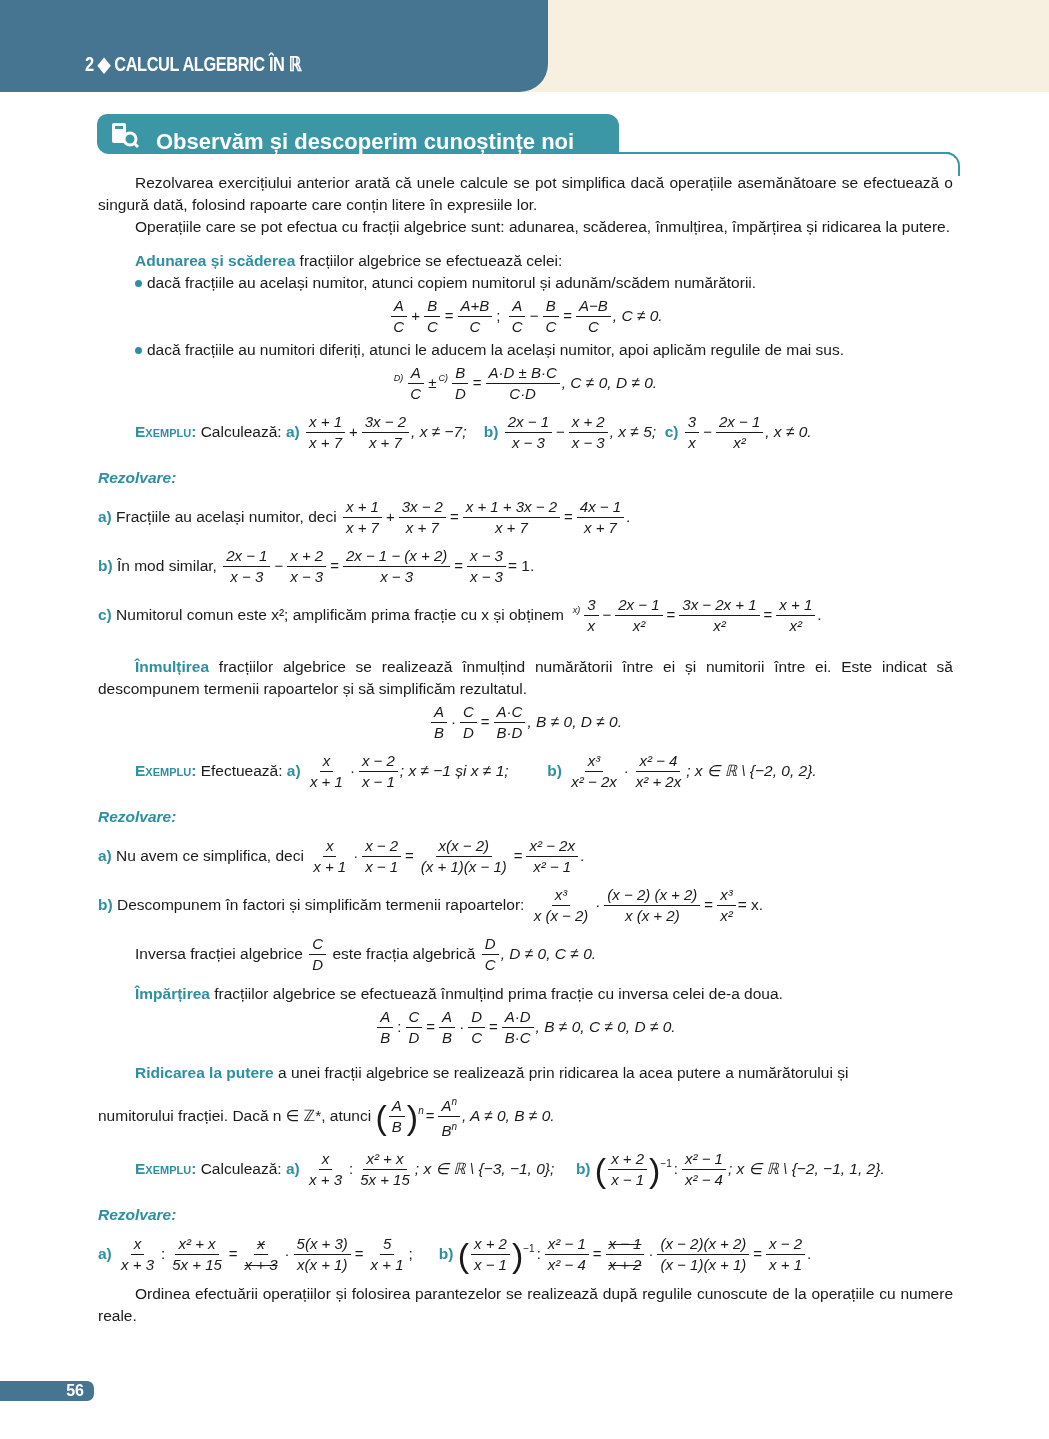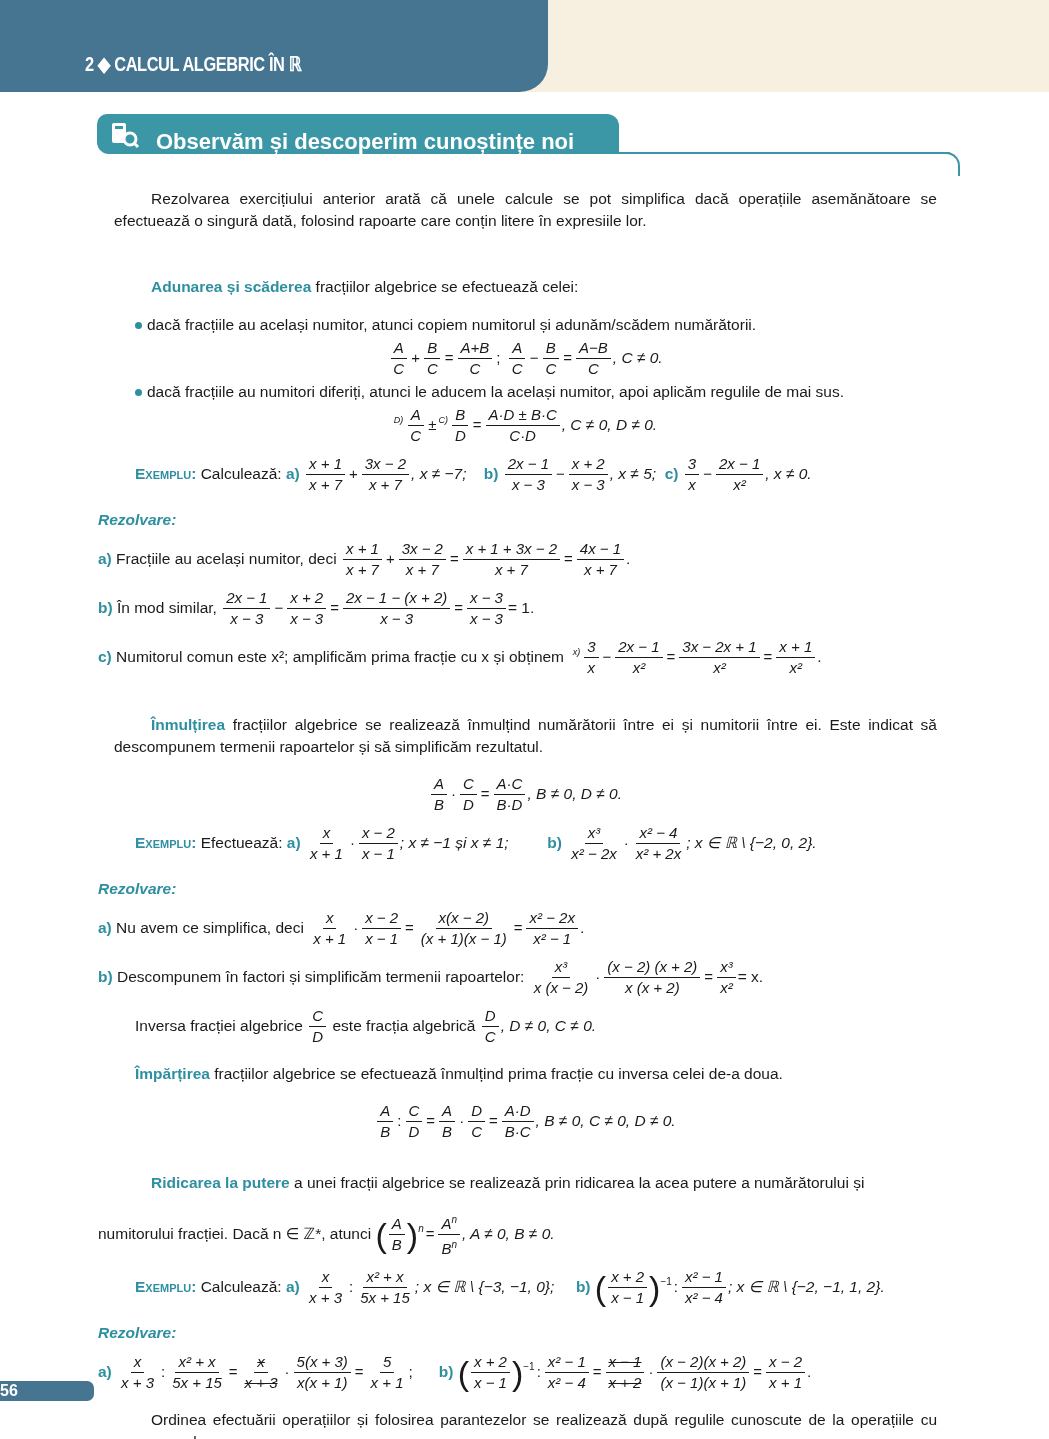--- a/index.html
+++ b/index.html
@@ -11,42 +11,42 @@
   .chapter { position:absolute; left:85px; top:52px; color:#fff; font-weight:bold; font-size:20px;
              letter-spacing:-0.5px; font-family:"Liberation Sans", sans-serif; transform:scaleX(0.82); transform-origin:left; }
   .section-tab { position:absolute; left:97px; top:114px; width:522px; height:40px; background:#3b97a6;
                  border-radius:10px 12px 0 12px; }
   .section-line { position:absolute; left:610px; top:152px; width:340px; height:2px; background:#3b97a6; }
   .section-curve { position:absolute; left:940px; top:152px; width:18px; height:22px; border-top:2px solid #3b97a6;
                    border-right:2px solid #3b97a6; border-top-right-radius:14px; }
   .section-title { position:absolute; left:156px; top:121px; color:#fff; font-size:22px; font-weight:bold;margin-top:8px; }
   .section-icon { position:absolute; left:110px; top:121px; width:30px; height:28px; }
   .content { position:absolute; left:98px; top:172px; width:855px; font-size:15.5px; line-height:22px; }
-  p { margin:16px; text-align:justify; }
+  p { margin:0; text-align:justify; }
   .indent { text-indent:37px; }
   .kw { color:#2e8fa0; font-weight:bold; }
   .ex { color:#2e8fa0; font-weight:bold; font-variant:small-caps; }
   .lbl { color:#2e8fa0; font-weight:bold; }
   .rez { color:#2e8fa0; font-weight:bold; font-style:italic; margin-top:14px; }
   .bullet { position:relative; padding-left:12px; margin-left:37px; }
   .bullet::before { content:""; position:absolute; left:0; top:8px; width:7px; height:7px; border-radius:50%; background:#2e8fa0; }
   .frac { display:inline-flex; flex-direction:column; align-items:center; vertical-align:middle; margin:0 2px;
           font-family:"Liberation Sans", sans-serif; font-style:italic; font-size:15px; line-height:20px; }
   .frac .num { padding:0 3px; border-bottom:1px solid #1a1a1a; }
   .frac .den { padding:0 3px; }
   .center { text-align:center; margin:2px 0; }
   .row { margin:8px 0; }
   .op { font-family:"Liberation Sans", sans-serif; font-size:15px; margin:0 2px; }
   .it { font-style:italic; }
   .strike { text-decoration:line-through; }
   .paren { font-size:34px; font-weight:200; vertical-align:middle; line-height:20px; }
   sup { font-size:10px; }
   .gap { height:12px; }
   .page-num { position:absolute; left:0; top:1381px; width:94px; height:20px; background:#457591;
-              border-radius:0 7px 7px 0; color:#fff; font-weight:bold; font-size:16px; text-align:left;
+              border-radius:0 7px 7px 0; color:#fff; font-weight:bold; font-size:16px; text-align:right;
               padding-right:10px; box-sizing:border-box; line-height:20px; }
   .supl { font-size:9px; font-style:italic; vertical-align:super; margin-right:2px; }
 </style>
 </head>
 <body>
 
 <div class="top-bg"></div>
 <div class="top-band"></div>
 <div class="chapter">2 ◆ CALCUL ALGEBRIC ÎN ℝ</div>
 
@@ -56,20 +56,21 @@
 <svg class="section-icon" viewBox="0 0 30 28">
   <rect x="2" y="2" width="14" height="20" rx="2" fill="#fff"></rect>
   <rect x="5" y="5" width="8" height="3" fill="#3b97a6"></rect>
   <circle cx="20" cy="18" r="6" fill="#3b97a6" stroke="#fff" stroke-width="3"></circle>
   <line x1="24" y1="22" x2="28" y2="26" stroke="#fff" stroke-width="3"></line>
 </svg>
 <div class="section-title">Observăm și descoperim cunoștințe noi</div>
 
 <div class="content">
   <p class="indent">Rezolvarea exercițiului anterior arată că unele calcule se pot simplifica dacă operațiile asemănătoare se efectuează o singură dată, folosind rapoarte care conțin litere în expresiile lor.</p>
+  <p class="indent">Operațiile care se pot efectua cu fracții algebrice sunt: adunarea, scăderea, înmulțirea, împărțirea și ridicarea la putere.</p>
   <div class="gap"></div>
 
   <p class="indent"><span class="kw">Adunarea și scăderea</span><span> fracțiilor algebrice se efectuează celei:</span></p>
   <div class="bullet">dacă fracțiile au același numitor, atunci copiem numitorul și adunăm/scădem numărătorii.</div>
   <div class="center">
     <span class="frac">
         <span class="num">A</span>
         <span class="den">C</span>
       </span><span class="op">+</span><span class="frac">
         <span class="num">B</span>

